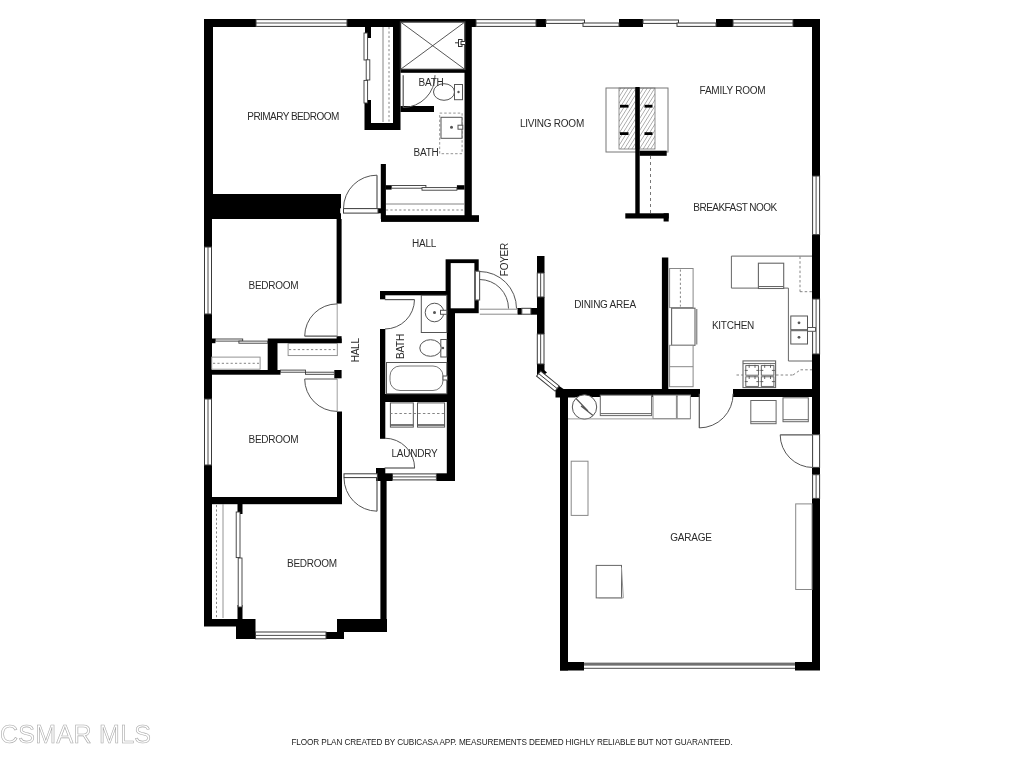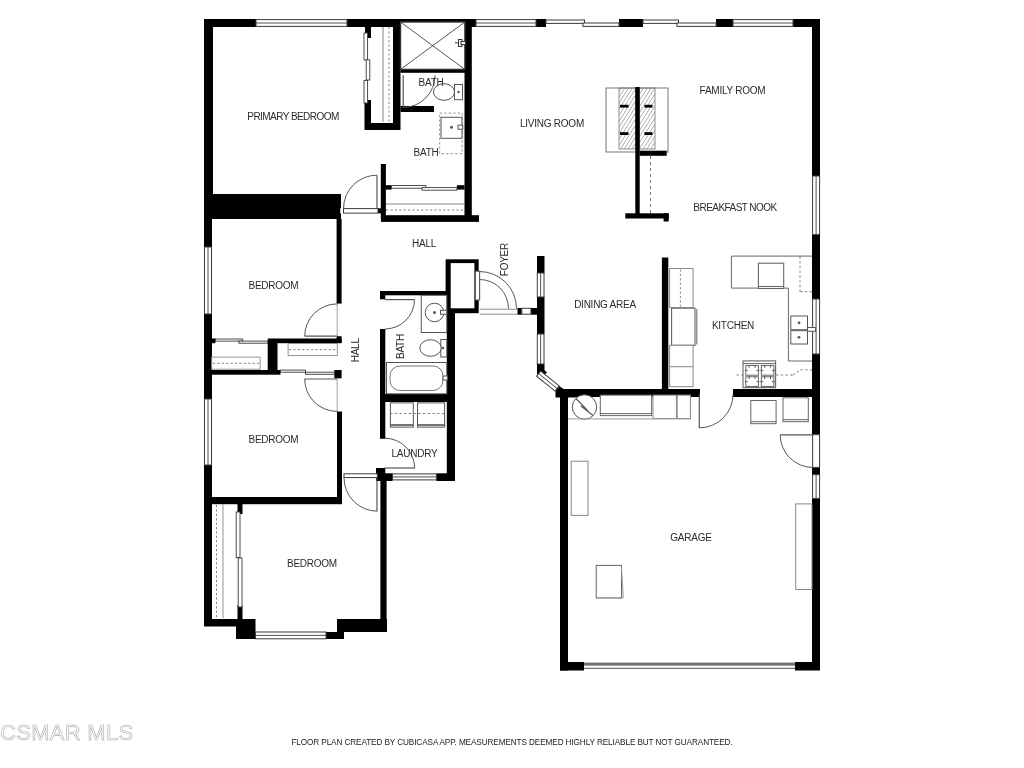--- a/index.html
+++ b/index.html
@@ -1,17 +1,17 @@
 <!DOCTYPE html>
 <html><head>
 <meta charset="utf-8">
 <style>
   html,body { margin:0; padding:0; background:#fff; width:1024px; height:768px; overflow:hidden; }
   .wm { position:absolute; left:0px; top:719.5px; font-family:"Liberation Sans",sans-serif;
-        font-size:22px; letter-spacing:0.3px; color:transparent; -webkit-text-stroke:0.6px #a8a8a8; }
+        font-size:25px; letter-spacing:0.3px; color:transparent; -webkit-text-stroke:0.6px #a8a8a8; }
   .footer { position:absolute; left:0; top:738px; width:1024px; text-align:center;
         font-family:"Liberation Sans",sans-serif; font-size:8.2px; letter-spacing:-0.1px; color:#222; }
 </style>
 </head>
 <body>
 <svg width="1024" height="768" viewBox="0 0 1024 768">
 
 <rect x="204" y="19" width="52" height="8" fill="#000"></rect>
 <rect x="347" y="19" width="129" height="8" fill="#000"></rect>
 <rect x="536" y="19" width="10" height="8" fill="#000"></rect>

